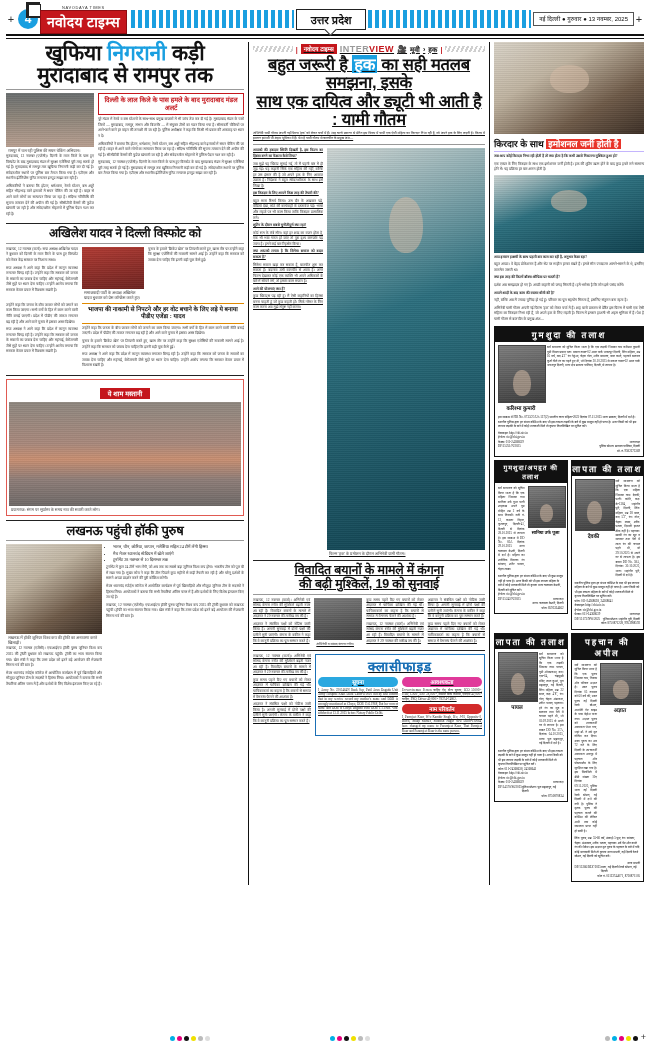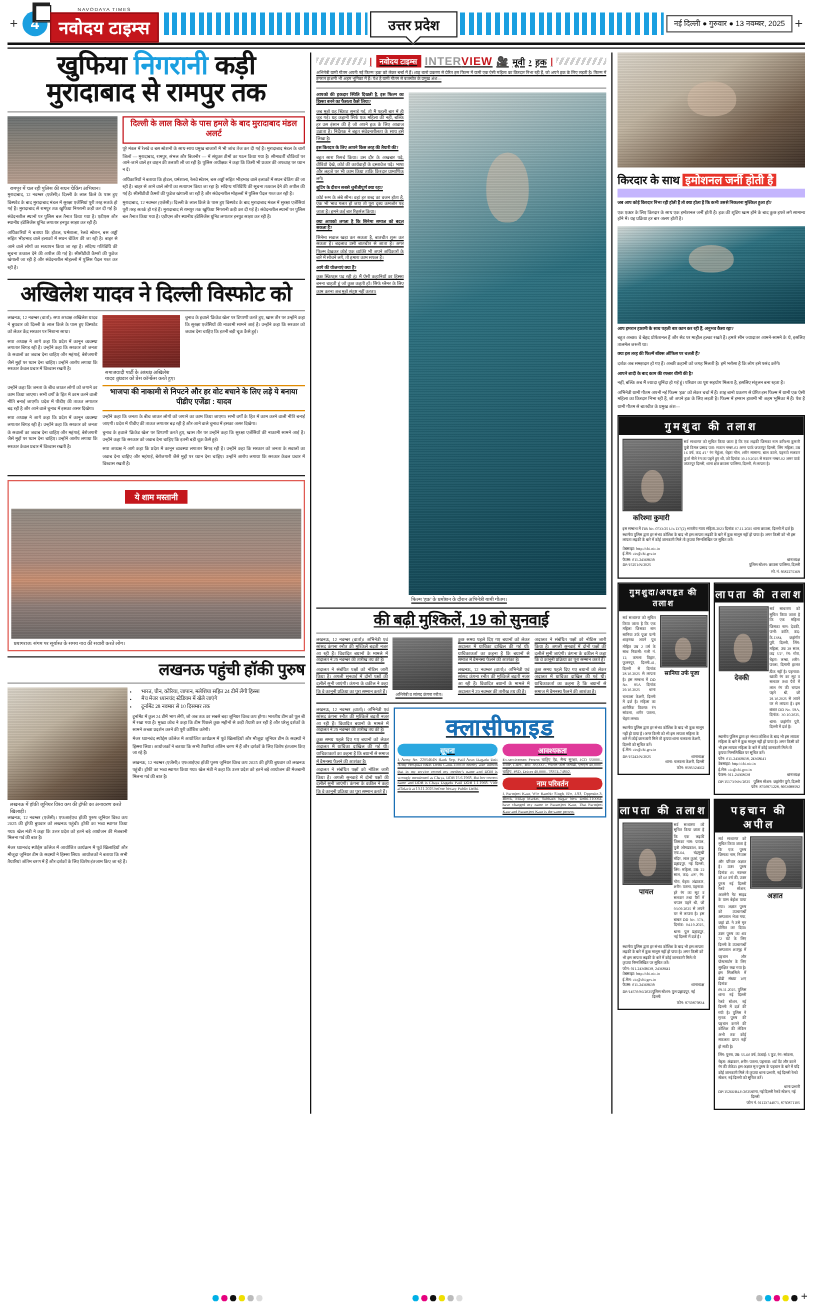--- a/index.html
+++ b/index.html
@@ -42,21 +42,21 @@
   .ph.indoor{background:linear-gradient(150deg,#d9d3c8 0%,#bfb3a0 35%,#6e5a48 70%,#3c2f26 100%);}
   .ph.teal{background:linear-gradient(160deg,#cfd6d4 0%,#2c6f7e 40%,#10414f 100%);}
   .ph:after{content:"";position:absolute;inset:0;
     background:repeating-linear-gradient(0deg,rgba(0,0,0,.05) 0 1px,rgba(255,255,255,.03) 1px 2px);}
   .ph-face{position:absolute;left:50%;top:42%;width:38%;height:46%;margin-left:-19%;border-radius:50% 50% 45% 45%;
     background:rgba(215,190,168,.55);}
 
   
   .lead-hl{font-size:21px;text-align:center;}
   .lead-hl .blue{color:#1a9fe0;}
-  .sec-hl{font-size:17px;text-align:center;}
+  .sec-hl{font-size:12px;text-align:center;}
   .sub-hl{font-size:13px;text-align:center;}
   .kicker-box{border:1px solid #c4161c;padding:2px 3px;font-size:6.5px;font-weight:bold;text-align:center;
     color:#c4161c;line-height:1.25;}
   .quote-band{border-top:1px solid #e08a00;border-bottom:1px solid #e08a00;font-size:6px;font-weight:bold;
     text-align:center;padding:2px 1px;line-height:1.25;}
   .bullets{font-size:4.2px;line-height:1.5;color:#1a1a1a;font-family:"Liberation Serif",serif;}
   .bullets li{margin:0;}
   .bullets ul{margin:0;padding-left:7px;}
 
   
@@ -67,26 +67,26 @@
   .int-strip{display:flex;align-items:center;justify-content:center;gap:3px;font-size:7px;margin:2px 0 1px 0;}
   .int-hatch{flex:1;height:6px;background:repeating-linear-gradient(115deg,#cfcfcf 0 2px,#fff 2px 4px);}
   .int-nt{background:#c4161c;color:#fff;font-weight:bold;font-size:6px;padding:1px 3px;}
   .int-word{color:#9a9a9a;font-weight:bold;letter-spacing:.5px;font-size:9px;}
   .int-word .red{color:#c4161c;}
   .int-cam{font-size:8px;}
   .int-link{font-size:7px;font-weight:bold;}
   .pipe{color:#c4161c;font-weight:bold;}
   .main-hl{font-size:16.5px;text-align:center;line-height:1.12;}
   .main-hl .hi{background:#1a9fe0;color:#fff;padding:0 2px;}
-  .qa-hl{font-size:9px;font-weight:bold;border-bottom:7px solid #c4b5fd;padding-bottom:1px;margin-bottom:2px;}
+  .qa-hl{font-size:9px;font-weight:bold;border-bottom:1px solid #c4b5fd;padding-bottom:1px;margin-bottom:2px;}
   .qa-hl .redhi{background:#e8342a;color:#fff;padding:0 2px;}
   .q{font-weight:bold;color:#1a1a1a;}
 
   
-  .cls-title{font-weight:bold;font-size:18px;text-align:center;color:#1a6fb5;
+  .cls-title{font-weight:bold;font-size:13px;text-align:center;color:#1a6fb5;
     background:linear-gradient(180deg,#7fc4ee,#1a6fb5);-webkit-background-clip:text;letter-spacing:1px;}
   .pill{border-radius:8px;color:#fff;font-size:5.5px;font-weight:bold;text-align:center;padding:1px 0;margin:2px 0 1px 0;}
   .pill.blue{background:#2aa8e0;}
   .pill.pink{background:#e0399a;}
   .pill.red{background:#d22a2a;}
   .cls-txt{font-size:3.2px;line-height:1.45;text-align:justify;font-family:"Liberation Serif",serif;color:#2a2a2a;}
 
   
   .ad{border:1px solid #111;margin-bottom:3px;background:#fff;}
   .ad-head{background:#111;color:#fff;text-align:center;font-weight:bold;font-size:8.5px;letter-spacing:2px;padding:2px 0;}
@@ -197,21 +197,21 @@
       <div class="photo-card">
         <div style="text-align:center;margin-bottom:2px;">
           <span class="photo-tag">ये शाम मस्तानी</span>
         </div>
         <div class="ph sunset" style="height:104px;"></div>
         <div class="cap">प्रयागराज: संगम पर सूर्यास्त के समय नाव की सवारी करते लोग।</div>
       </div>
 
       <div class="rule" style="margin-top:4px;"></div>
 
-      <div class="hl sub-hl" style="text-align:right;">
+      <div class="hl sub-hl" style="text-align:center;">
         <div>लखनऊ पहुंची हॉकी पुरुष</div>
       </div>
       <div class="rule thin"></div>
 
       <div class="cols" style="gap:4px;">
         <div style="width:96px;flex:none;">
           <div class="ph indoor" style="height:90px;"></div>
           <div class="cap">लखनऊ में हॉकी जूनियर विश्व कप की ट्रॉफी का अनावरण करते खिलाड़ी।</div>
           <div class="body-txt">
             <p>लखनऊ, 12 नवम्बर (एजेंसी)। एफआईएच हॉकी पुरुष जूनियर विश्व कप 2025 की ट्रॉफी बुधवार को लखनऊ पहुंची। ट्रॉफी का भव्य स्वागत किया गया। खेल मंत्री ने कहा कि उत्तर प्रदेश को इतने बड़े आयोजन की मेजबानी मिलना गर्व की बात है।</p>
@@ -245,20 +245,24 @@
         <span class="int-nt">नवोदय टाइम्स</span>
         <span class="int-word"><span>INTER</span><span class="red">VIEW</span></span>
         <span class="int-cam">🎥</span>
         <span class="int-link">मूवी</span>
         <span class="int-link">›</span>
         <span class="int-link">हक</span>
         <span class="pipe">|</span>
         <span class="int-hatch"></span>
       </div>
 
+      <div class="hl main-hl">
+        <div><span>बहुत जरूरी है </span><span class="hi">हक</span><span> का सही मतलब समझना, इसके</span></div>
+        <div>साथ एक दायित्व और ड्यूटी भी आती है : यामी गौतम</div>
+      </div>
       <div class="body-txt" style="margin:2px 0;font-size:3.4px;">
         <p>अभिनेत्री यामी गौतम अपनी नई फिल्म 'हक' को लेकर चर्चा में हैं। शाह बानो प्रकरण से प्रेरित इस फिल्म में यामी एक ऐसी महिला का किरदार निभा रही हैं, जो अपने हक के लिए लड़ती है। फिल्म में इमरान हाशमी भी अहम भूमिका में हैं। पेश है यामी गौतम से बातचीत के प्रमुख अंश—</p>
       </div>
       <div class="rule thin"></div>
 
       <div class="cols" style="gap:4px;">
         <div style="width:70px;flex:none;" class="body-txt">
           <p><span class="q">आपको की हकदार स्थिति दिखती है, इस फिल्म का हिस्सा बनने का फैसला कैसे लिया?</span></p>
           <p>जब मुझे यह स्क्रिप्ट सुनाई गई, तो मैं पहली बार में ही जुड़ गई। यह कहानी सिर्फ एक महिला की नहीं, बल्कि हर उस इंसान की है जो अपने हक के लिए आवाज उठाता है। निर्देशक ने बहुत संवेदनशीलता के साथ इसे लिखा है।</p>
           <p><span class="q">इस किरदार के लिए आपने किस तरह की तैयारी की?</span></p>
@@ -274,20 +278,21 @@
           <div class="ph teal" style="height:402px;">
             <div class="ph-face" style="top:12%;height:14%;width:22%;margin-left:-11%;"></div>
           </div>
           <div class="cap">फिल्म 'हक' के प्रमोशन के दौरान अभिनेत्री यामी गौतम।</div>
         </div>
       </div>
 
       <div class="rule" style="margin-top:3px;"></div>
 
       <div class="hl" style="font-size:12.5px;text-align:center;">
+        <div>विवादित बयानों के मामले में कंगना</div>
         <div>की बढ़ी मुश्किलें, 19 को सुनवाई</div>
       </div>
       <div class="rule thin"></div>
       <div class="cols" style="gap:4px;">
         <div style="flex:1;" class="body-txt">
           <p>लखनऊ, 12 नवम्बर (वार्ता)। अभिनेत्री एवं सांसद कंगना रनौत की मुश्किलें बढ़ती नजर आ रही हैं। विवादित बयानों के मामले में अदालत ने 29 नवम्बर की तारीख तय की है।</p>
           <p>अदालत ने संबंधित पक्षों को नोटिस जारी किया है। अगली सुनवाई में दोनों पक्षों की दलीलें सुनी जाएंगी। कंगना के वकील ने कहा कि वे कानूनी प्रक्रिया का पूरा सम्मान करते हैं।</p>
         </div>
         <div style="width:48px;flex:none;">
           <div class="ph grey" style="height:42px;"></div>

